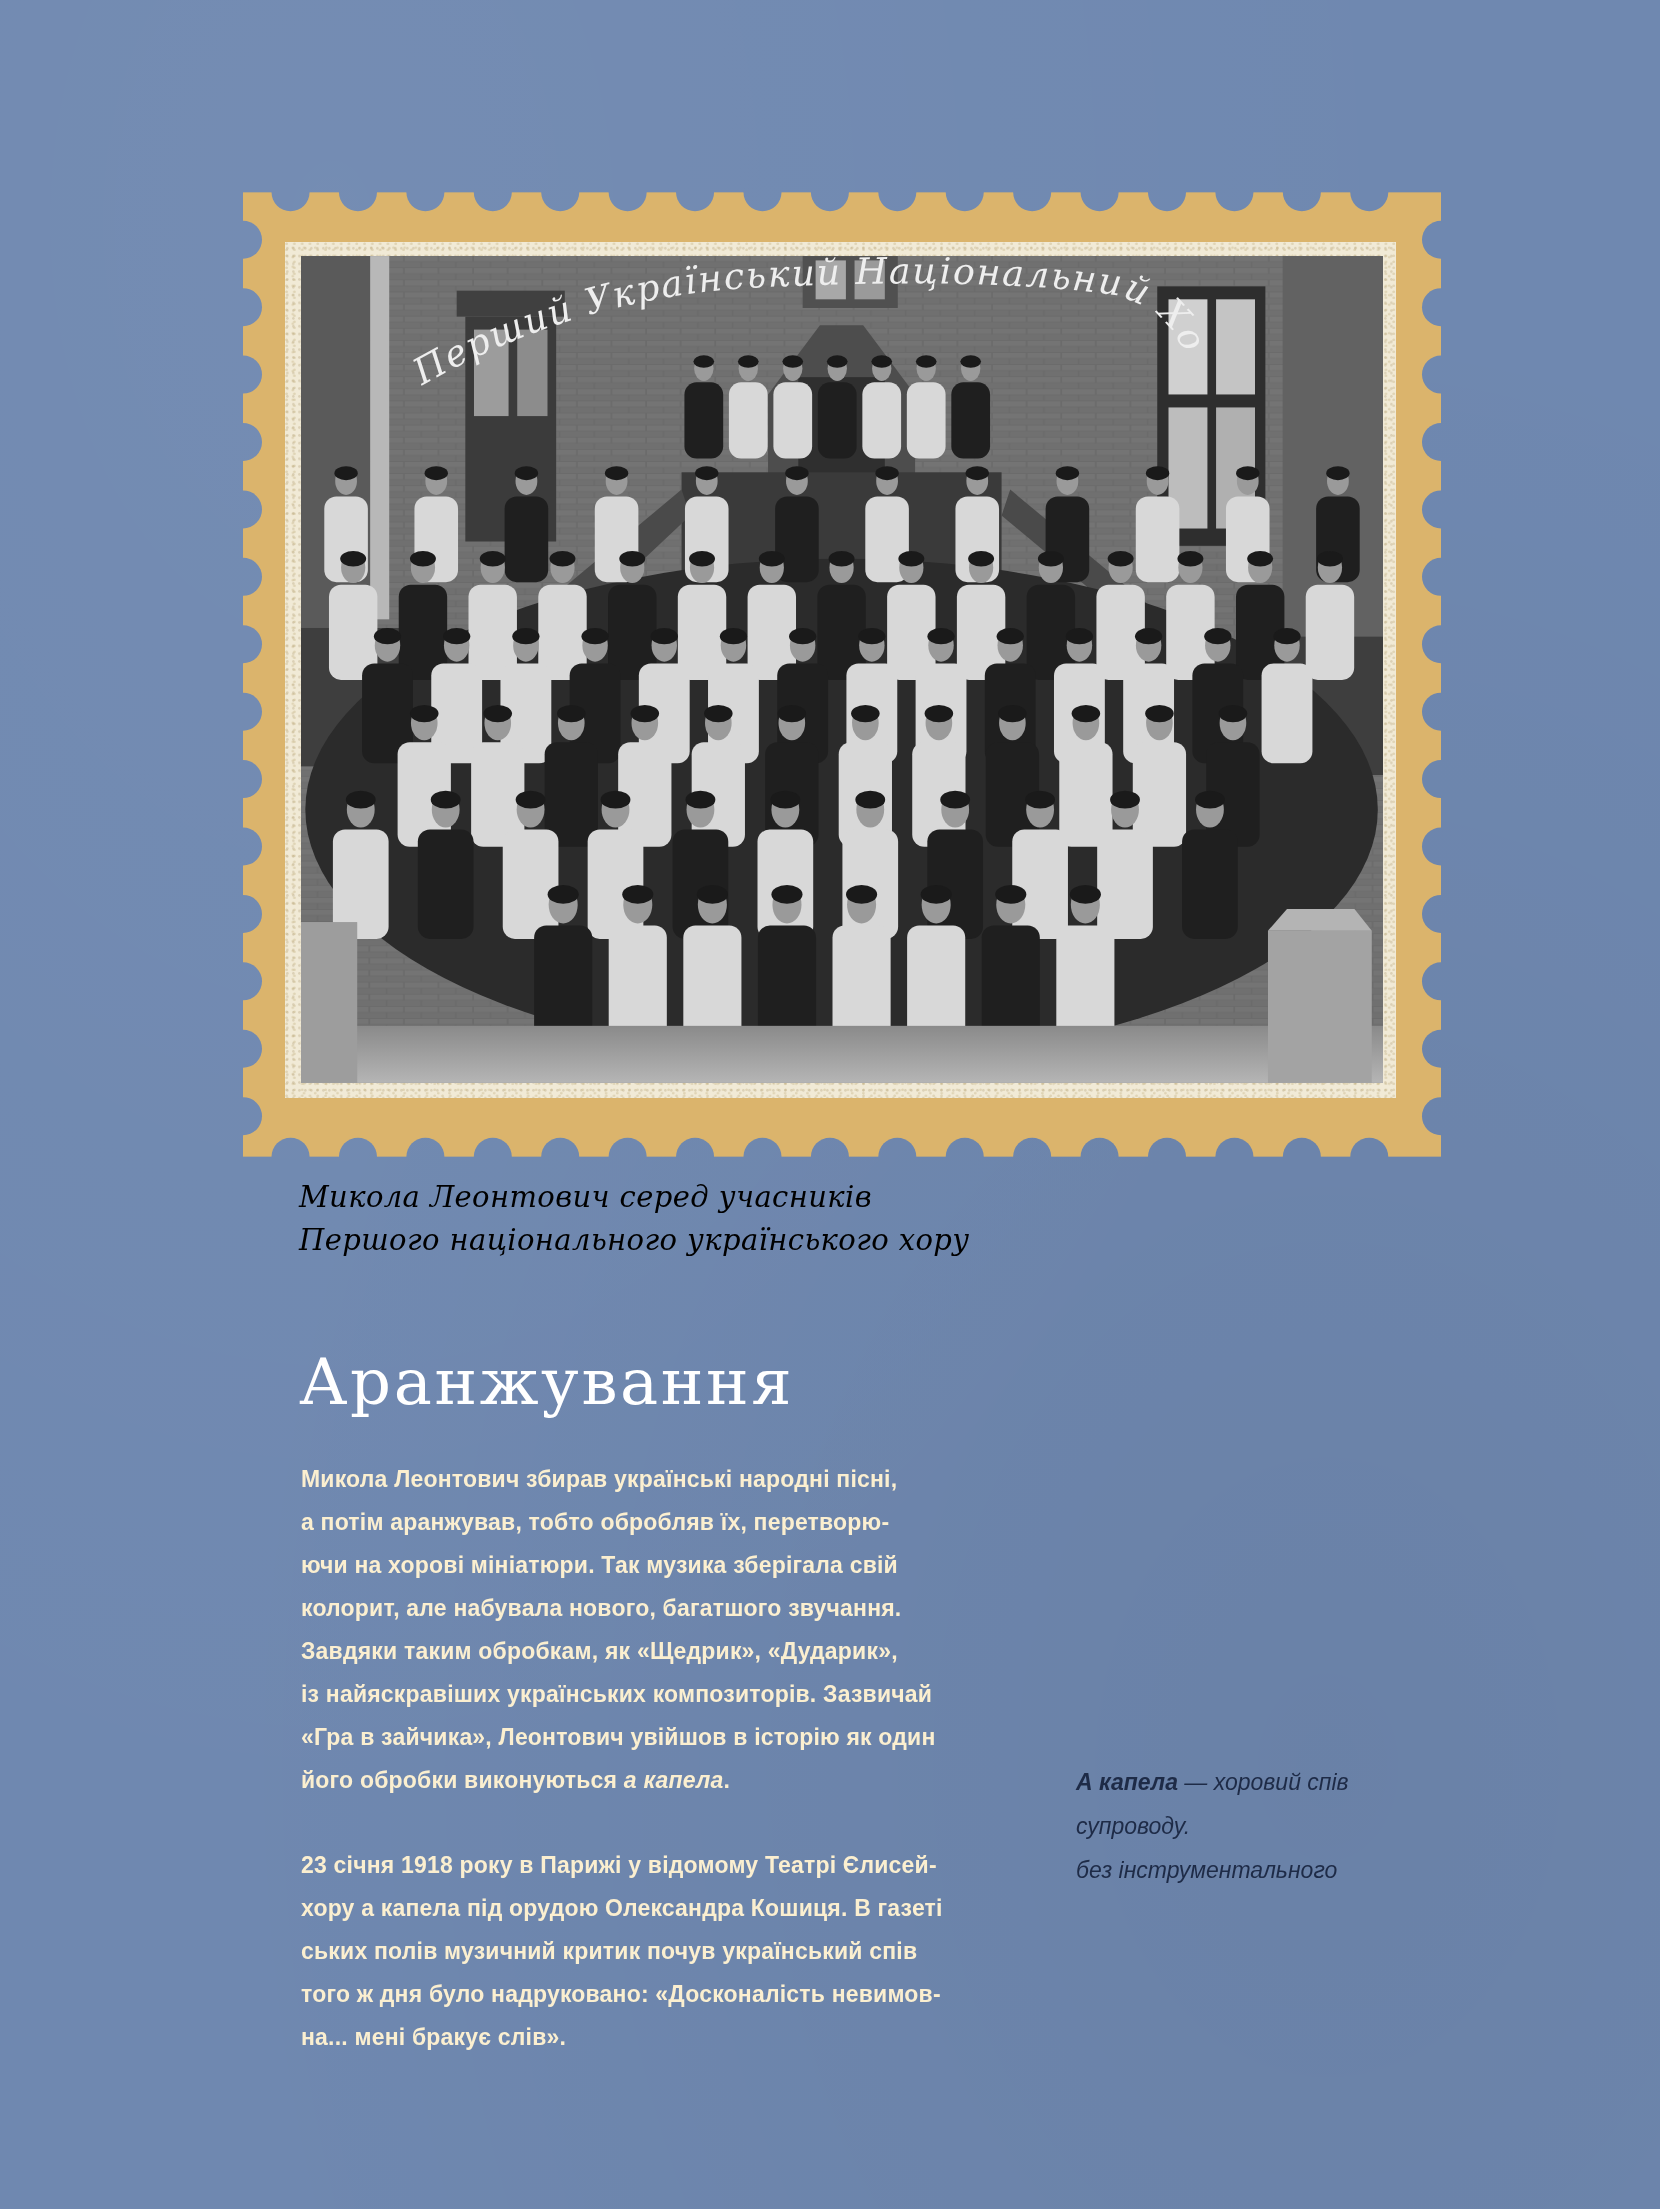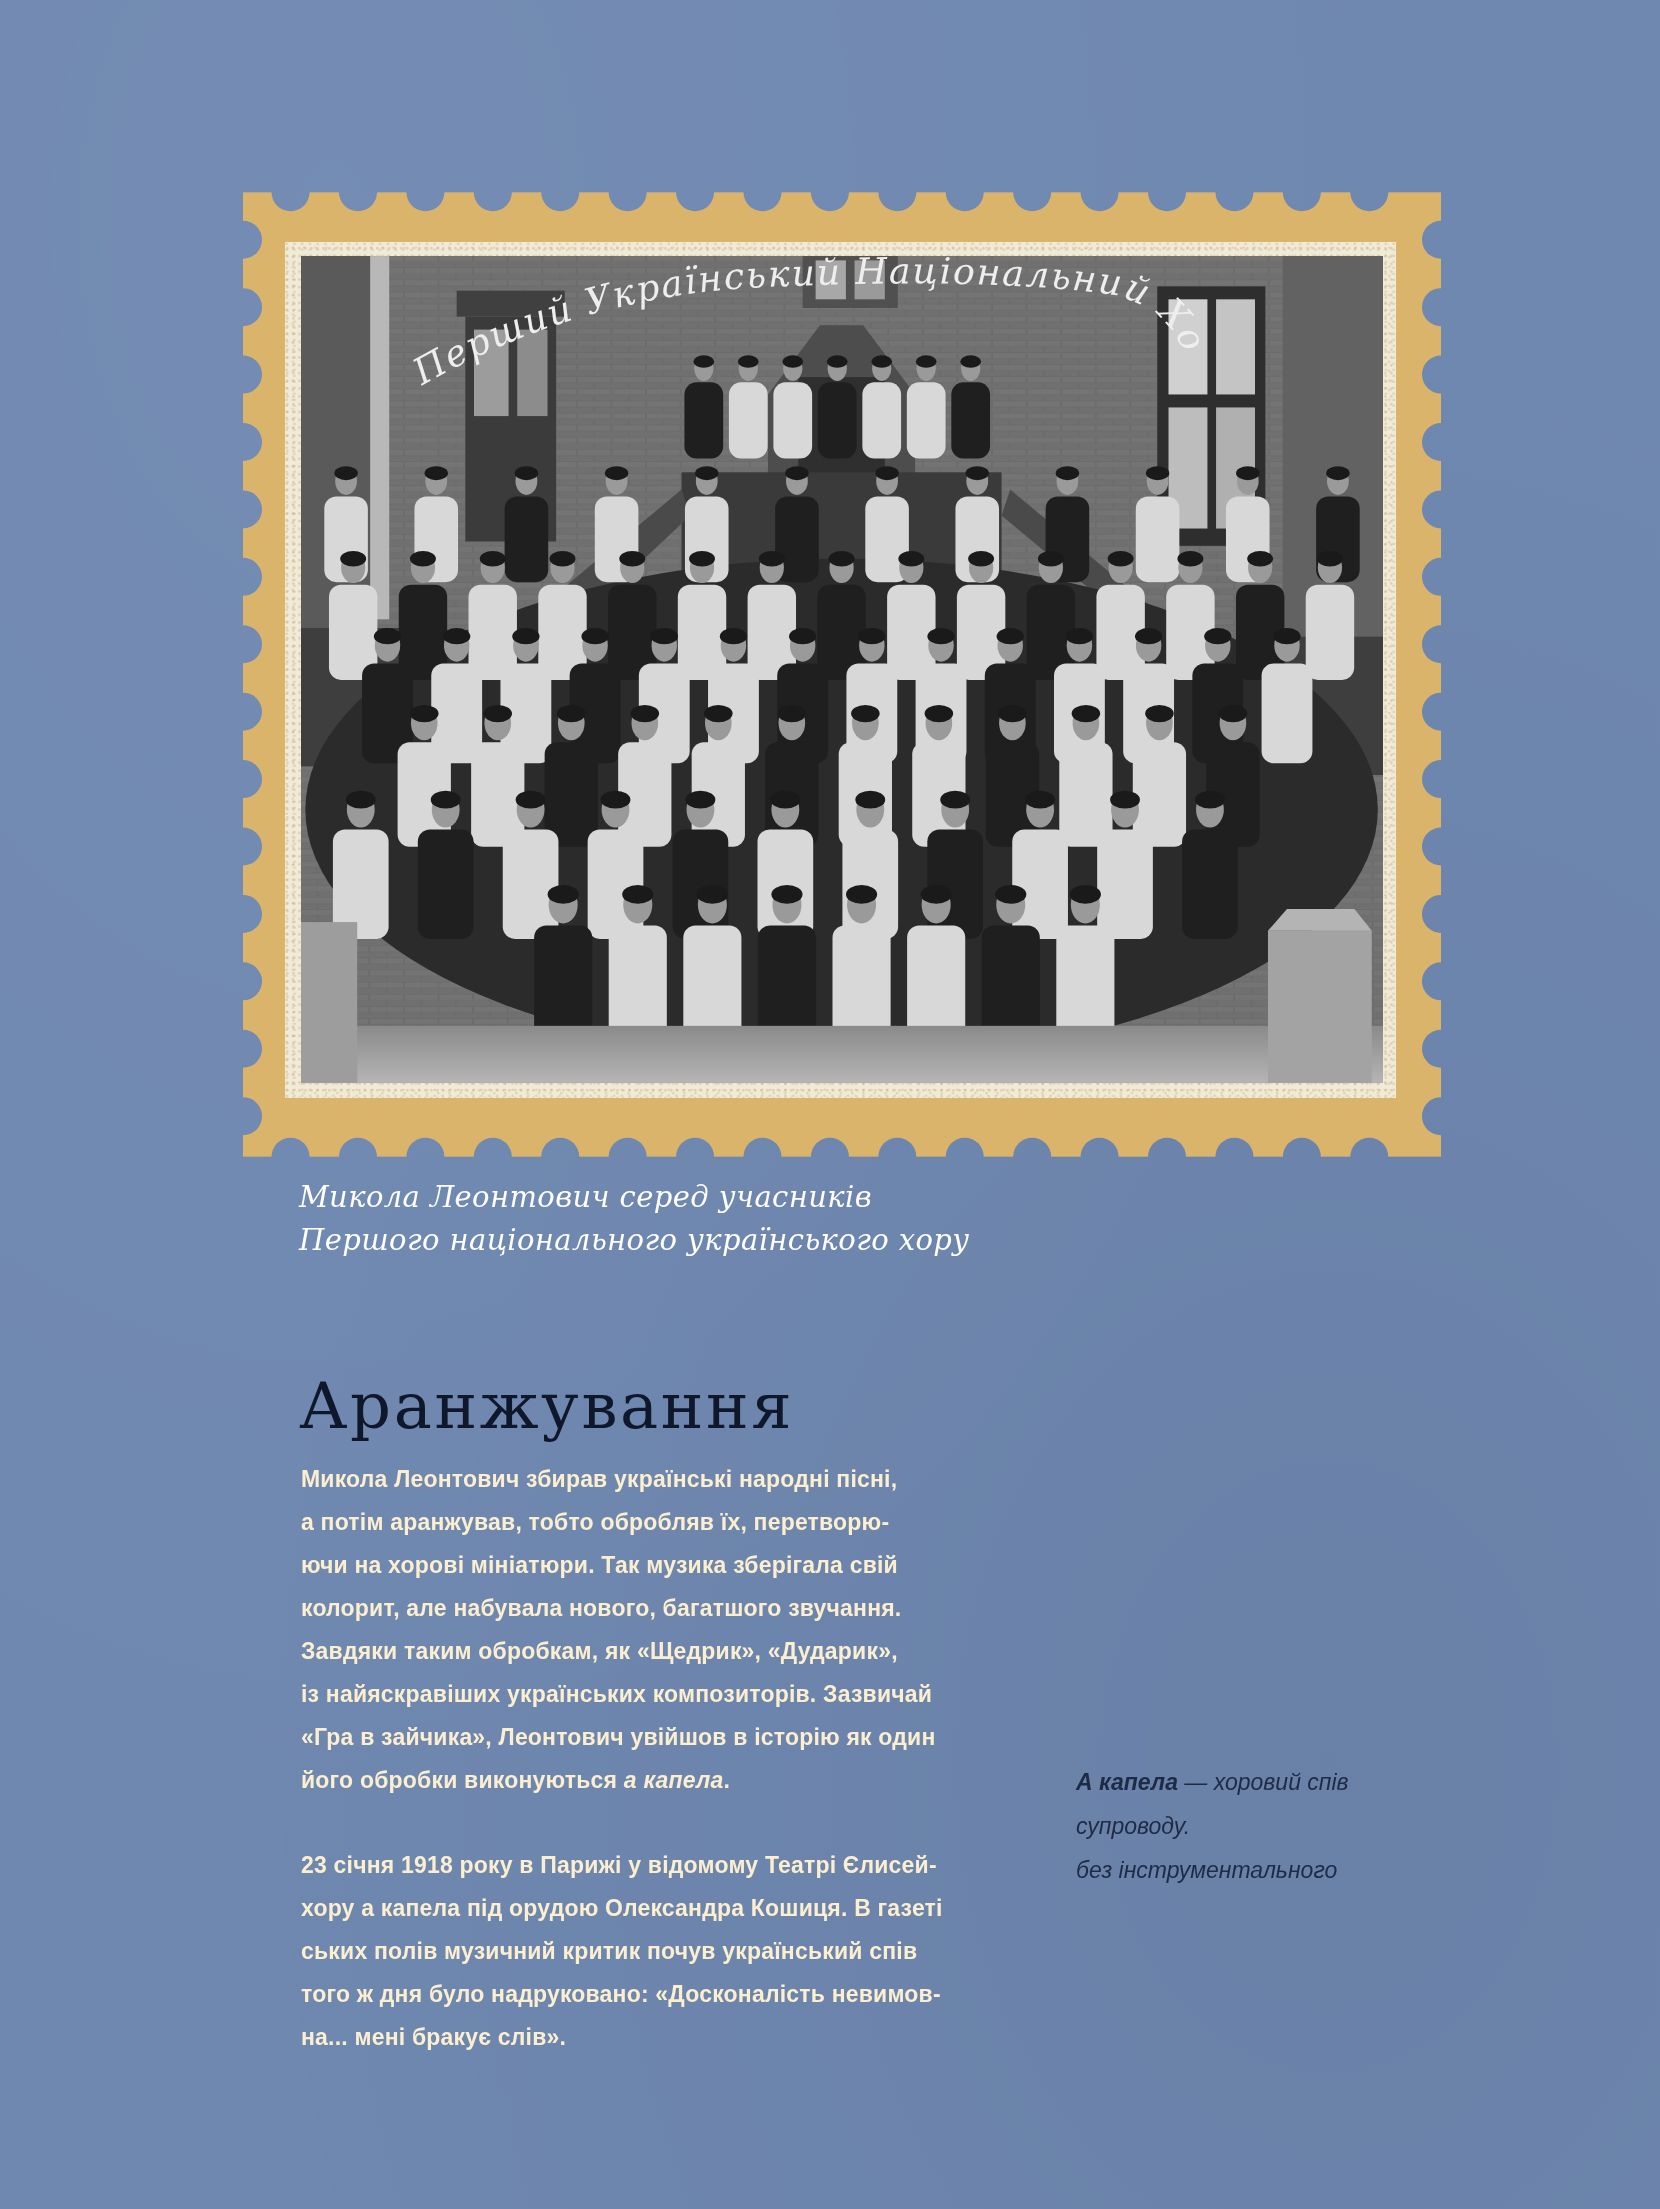--- a/index.html
+++ b/index.html
@@ -56,35 +56,34 @@
   }
   
   .caption {
     position: absolute;
     left: 299px; top: 1176px;
     width: 778px;
     font-family: "DejaVu Serif", serif;
     font-style: italic;
     font-size: 29px;
     line-height: 43px;
-    color: #ffffff;
+    color: #000000;
     letter-spacing: 0.4px;
   }
   .caption div { white-space: nowrap; }
   
   .heading {
     position: absolute;
     left: 299px; top: 1343px;
     font-family: "DejaVu Serif", serif;
     font-size: 64px;
-    color: #0f172a;
+    color: #ffffff;
     letter-spacing: 2.6px;
     line-height: 78px;
     white-space: nowrap;
-    margin-top: 24px;
   }
   
   .body-text {
     position: absolute;
     left: 301px;
     width: 804px;
     font-family: "Liberation Sans", sans-serif;
     font-weight: bold;
     font-size: 23px;
     line-height: 43px;

